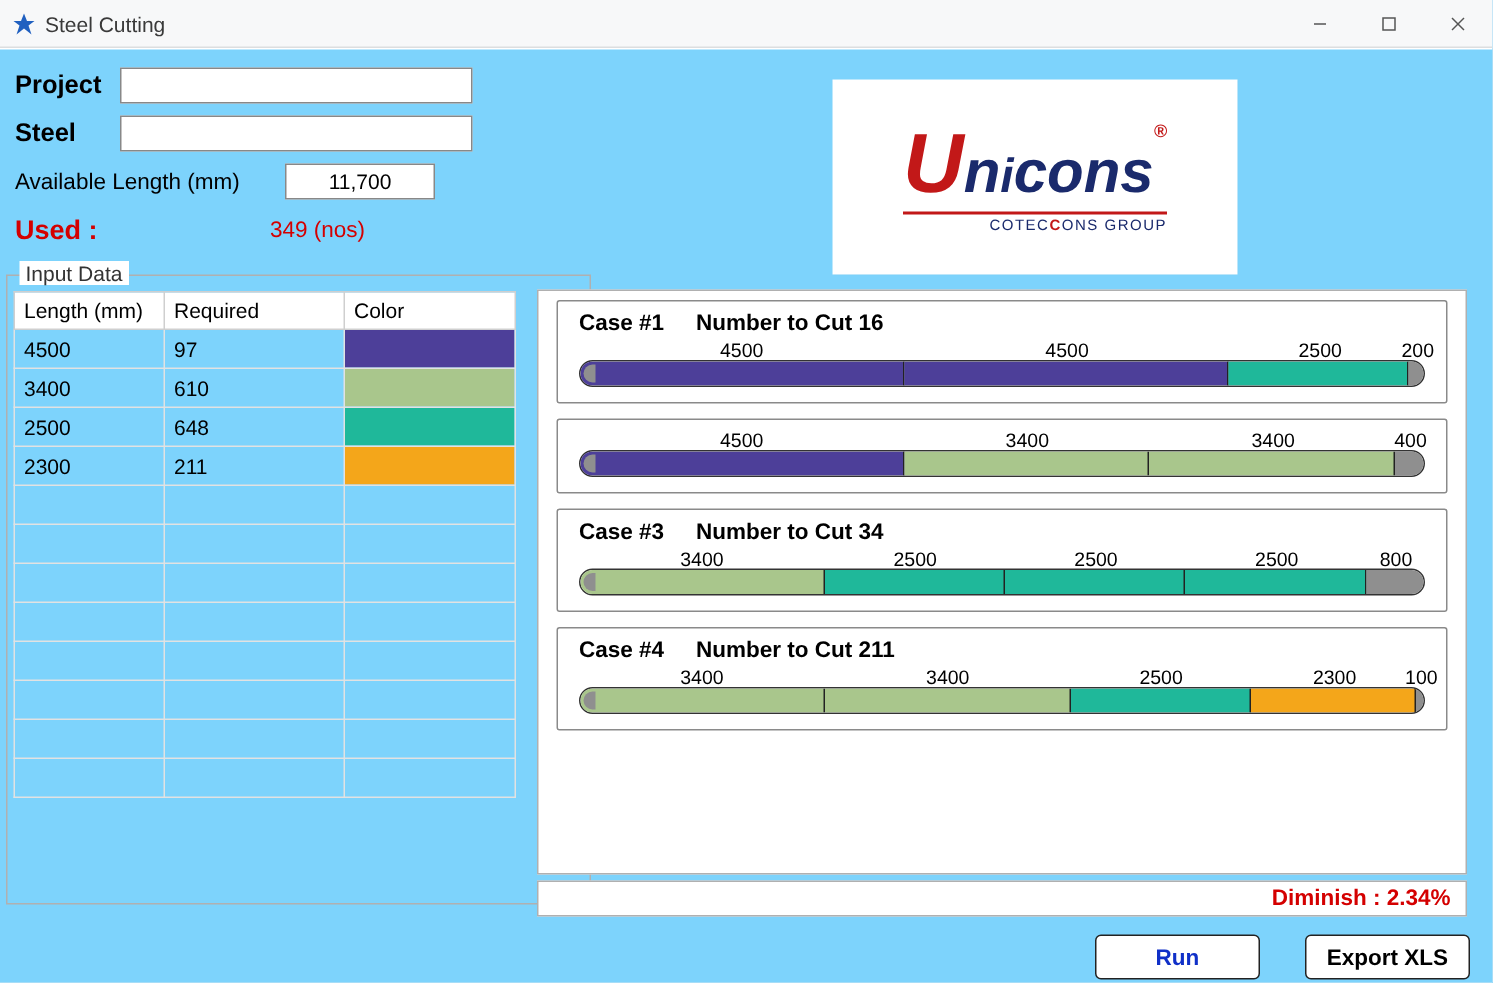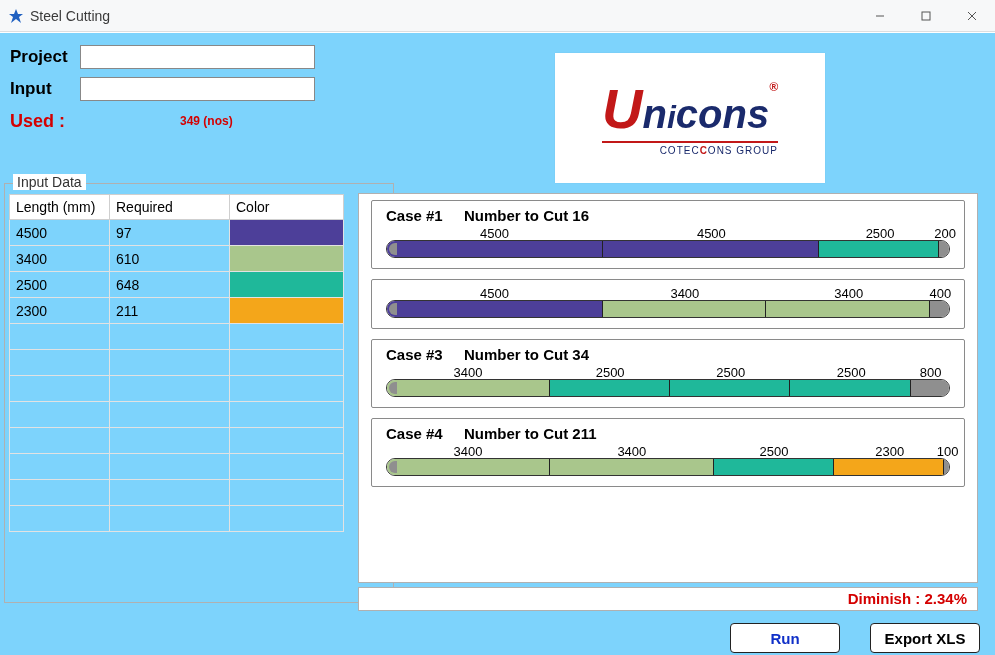--- a/index.html
+++ b/index.html
@@ -50,21 +50,21 @@
     height: 24px;
     background: #fff;
     padding: 2px 4px;
     font-size: 14px;
   }
   .project-in { width: 235px; }
   .item-in { width: 235px; margin-left:0; }
   .avail-label { font-size: 15px; width: 180px; }
   .avail-in { width: 100px; text-align: center; }
   .used-label { color: #d40000; font-weight: bold; font-size: 18px; width: 170px; }
-  .used-val { color: #d40000; font-weight: bold; font-size: 12px; text-align: center; }
+  .used-val { color: #d40000; font-weight: normal; font-size: 15px; text-align: center; }
   
   .groupbox {
     position: absolute;
     left: 4px;
     top: 150px;
     width: 390px;
     height: 420px;
     border: 1px solid #b0b0b0;
   }
   .gb-legend { position: absolute; top: -10px; left: 8px; background:#fff; padding:0 4px; font-size:14px; color:#333; }
@@ -192,22 +192,26 @@
 </div>
 
 <div class="client">
 
   <div class="topform">
     <div class="row">
       <span class="label-b">Project</span>
       <input class="textinput project-in" value="" style="">
     </div>
     <div class="row">
-      <span class="label-b">Input</span>
+      <span class="label-b">Steel</span>
       <input class="textinput item-in" value="" style="">
+    </div>
+    <div class="row">
+      <span class="avail-label">Available Length (mm)</span>
+      <input class="textinput avail-in" value="11,700" style="">
     </div>
     <div class="row">
       <span class="used-label">Used :</span>
       <span class="used-val">349 (nos)</span>
     </div>
   </div>
 
   <div class="groupbox">
     <span class="gb-legend">Input Data</span>
     <table class="input-data">

